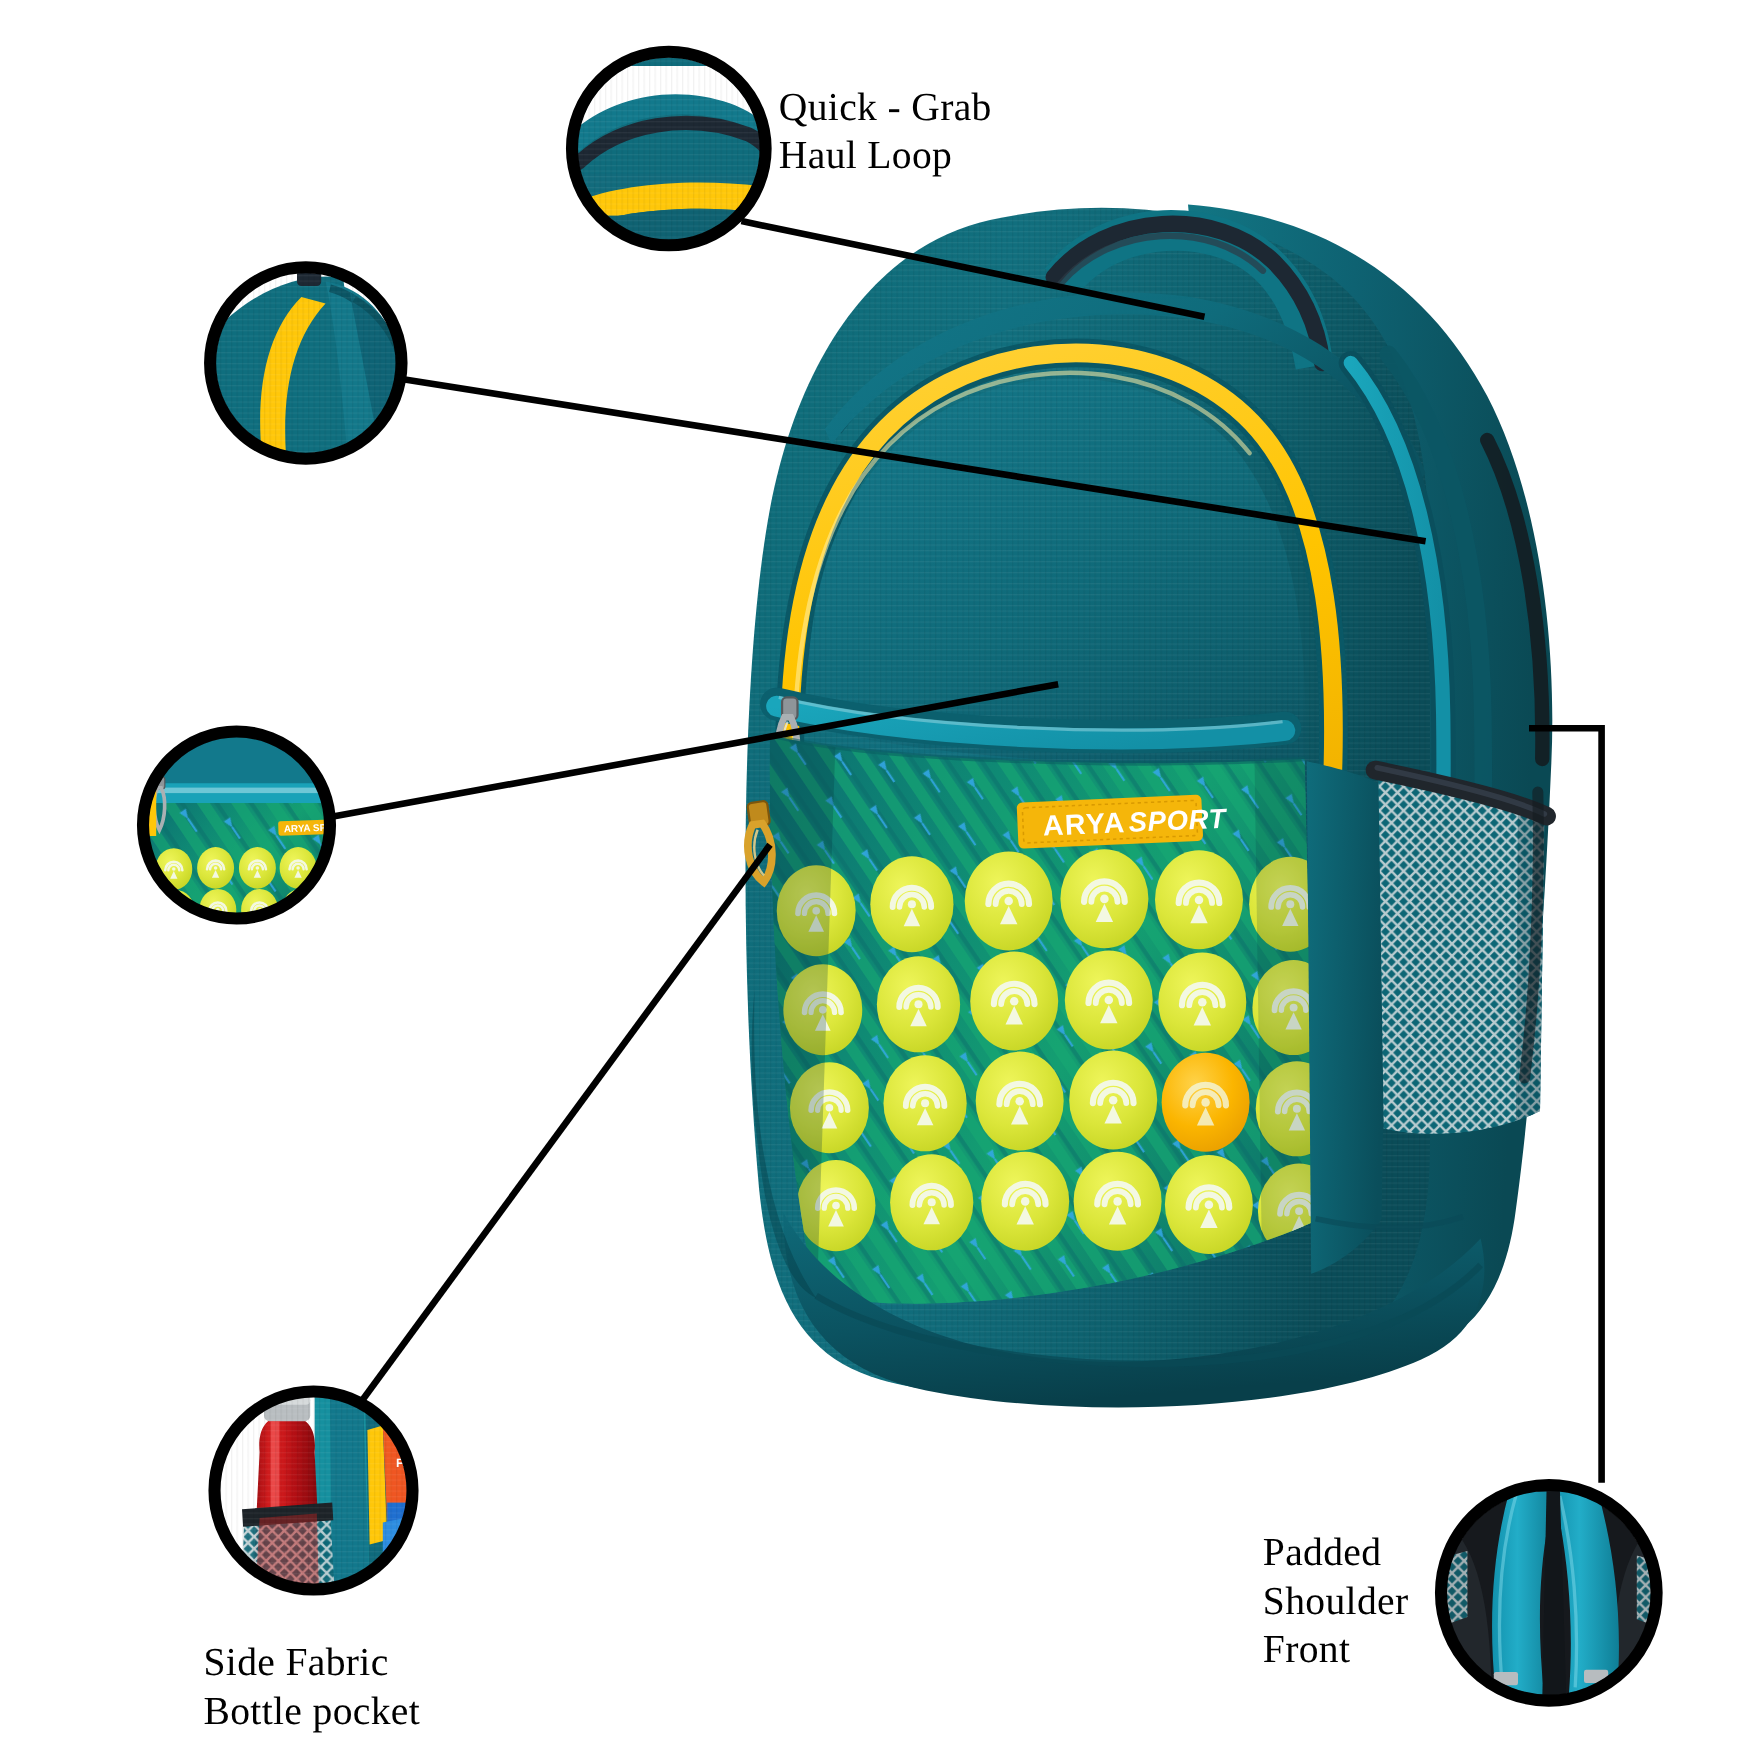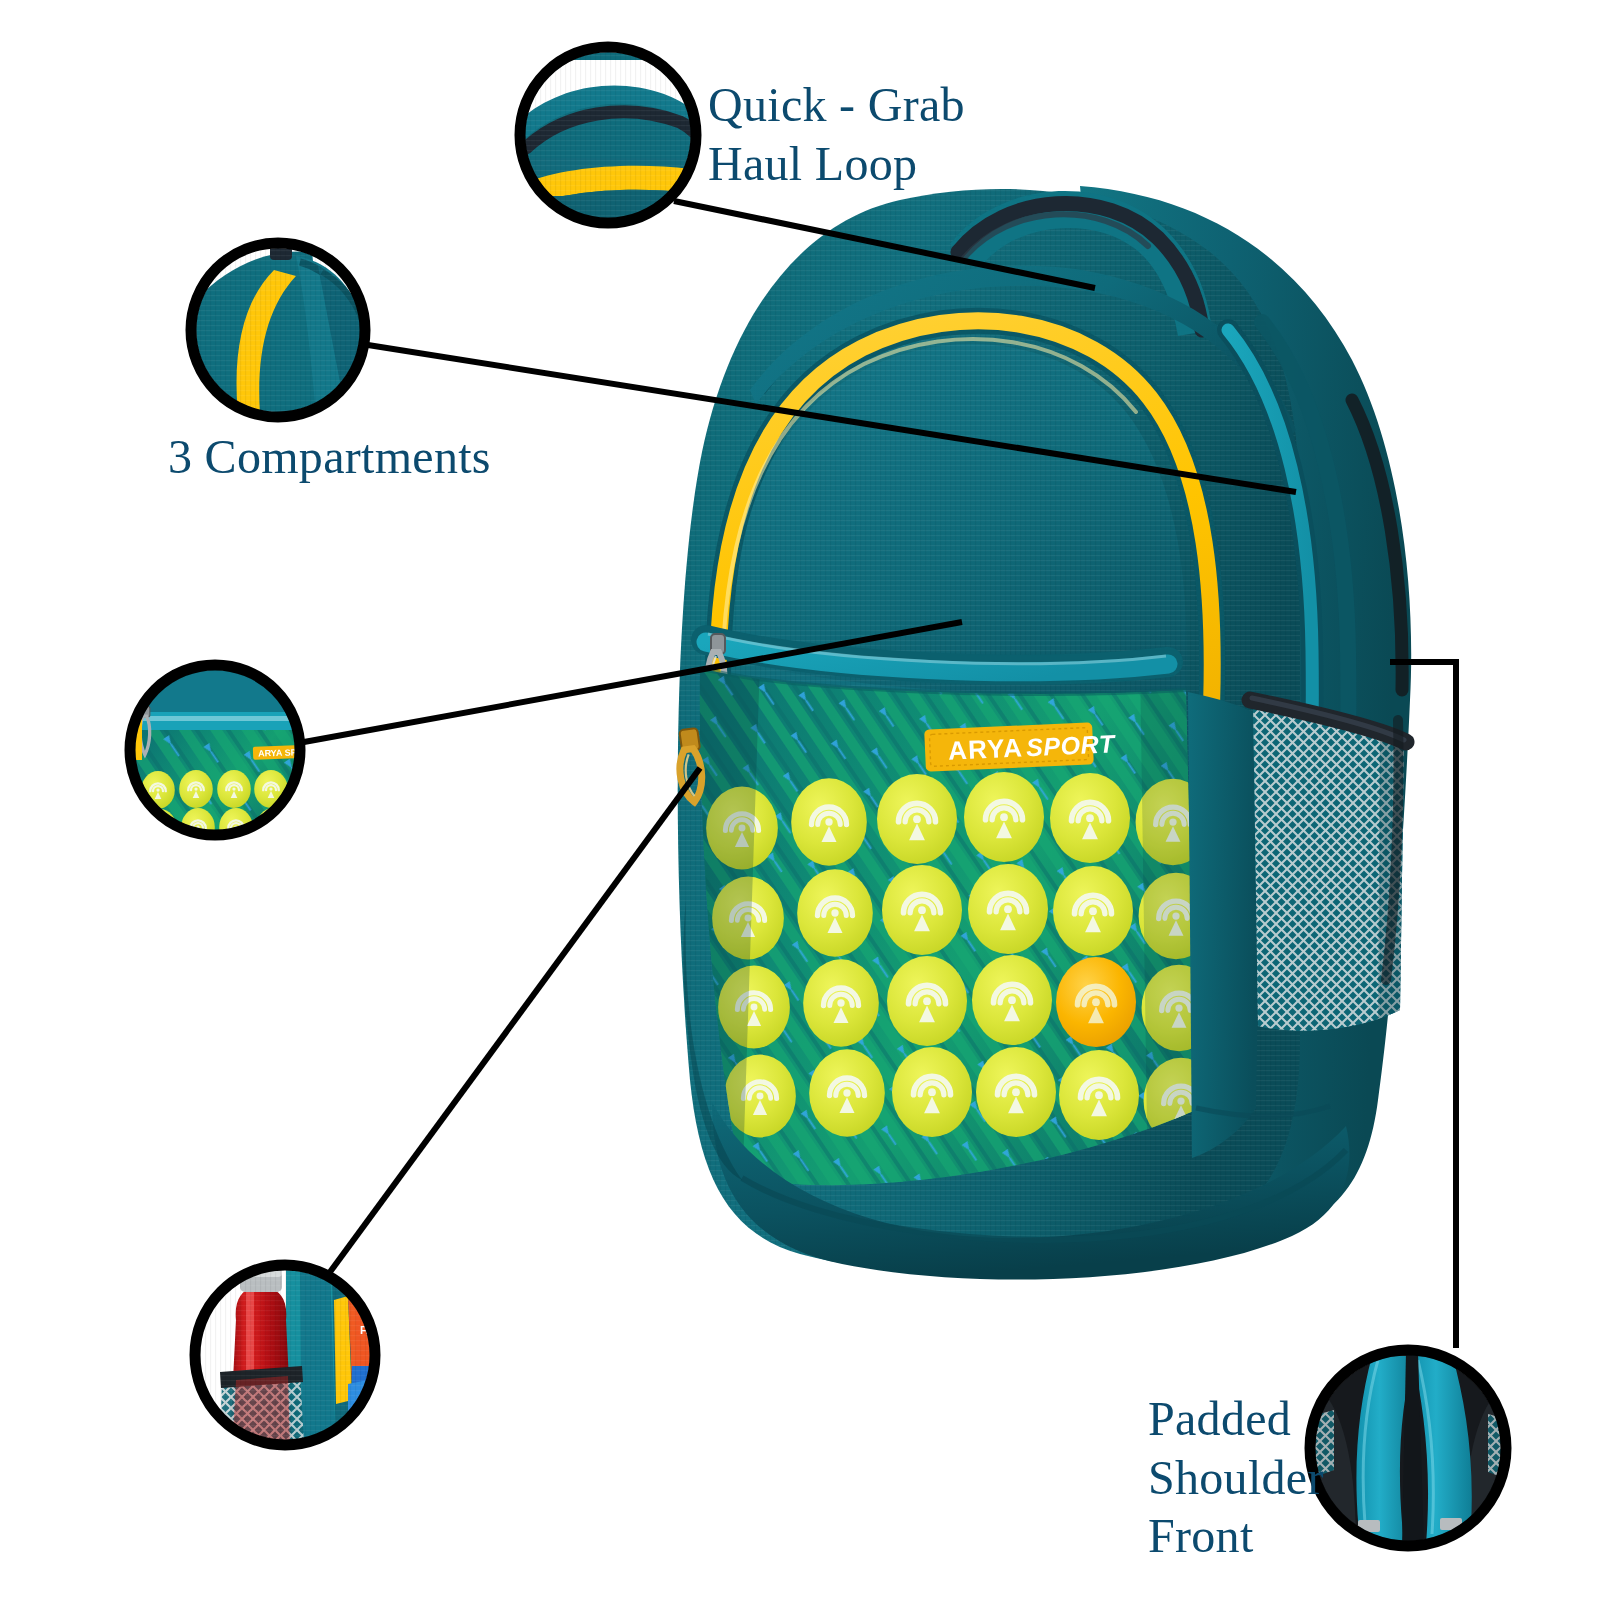--- a/index.html
+++ b/index.html
@@ -1,20 +1,20 @@
 <!DOCTYPE html>
 <html><head>
 <meta charset="utf-8">
 <style>
   html,body{margin:0;padding:0;background:#ffffff;}
   body{width:1600px;height:1600px;overflow:hidden;font-family:"Liberation Serif",serif;}
   #stage{position:relative;width:1600px;height:1600px;background:#fff;}
   #art{position:absolute;left:0;top:0;width:1600px;height:1600px;}
-  .callout-label{position:absolute;color:#0c4a6e;font-family:"Liberation Serif",serif;
-    font-size:48px;line-height:1.22;letter-spacing:.3px;white-space:pre-line;}
+  .callout-label{position:absolute;color:#000000;font-family:"Liberation Serif",serif;
+    font-size:36px;line-height:1.22;letter-spacing:.3px;white-space:pre-line;}
   .cl-quickgrab{left:708px;top:76px;}
   .cl-compart{left:168px;top:428px;}
   .cl-quickaccess{left:126px;top:854px;}
   .cl-bottle{left:185px;top:1490px;}
   .cl-strap{left:1148px;top:1390px;text-align:left;}
 </style>
 </head>
 <body>
 
 <div id="stage">
@@ -560,18 +560,19 @@
         <path d="M 1312 1416 L 1334 1410 L 1334 1470 L 1312 1478 Z" fill="url(#pMesh)" opacity=".8"></path>
         <path d="M 1488 1414 L 1510 1420 L 1510 1480 L 1488 1472 Z" fill="url(#pMesh)" opacity=".8"></path>
       </g>
       <circle cx="1408" cy="1448" r="98" fill="none" stroke="#000" stroke-width="11"></circle>
     </g>
 
   </svg>
 
   <div class="callout-label cl-quickgrab">Quick - Grab
 Haul Loop</div>
-  <div class="callout-label cl-compart">3 Compartments</div>
+  <div class="callout-label cl-bottle">Side Fabric
+Bottle pocket</div>
   <div class="callout-label cl-strap">Padded
 Shoulder
 Front</div>
 
 </div>
 
 </body></html>

